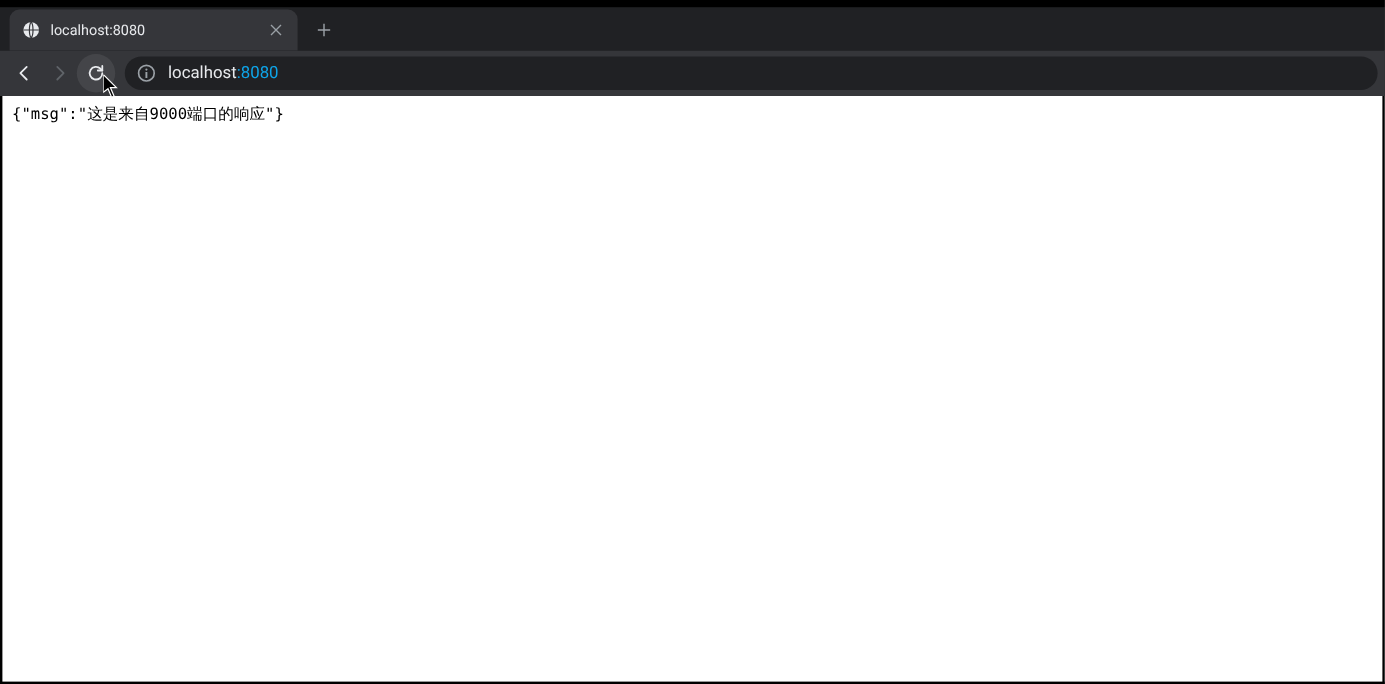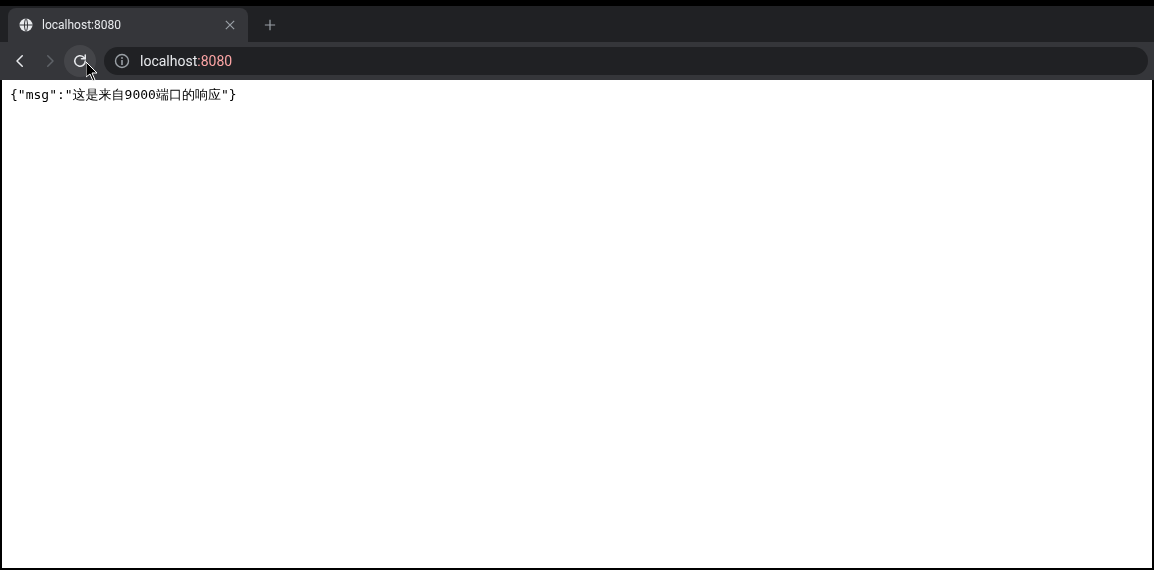--- a/index.html
+++ b/index.html
@@ -105,21 +105,21 @@
       color: #e8eaed;
       font-size: 14px;
     }
     .omnibox .info-icon {
       width: 16px;
       height: 16px;
       flex-shrink: 0;
       color: #9aa0a6;
     }
     .url-host { color: #e8eaed; }
-    .url-port { color: #fca5a5; margin-top: 43px; }
+    .url-port { color: #0ea5e9; margin-top: 43px; }
     .content {
       background: #fff;
       height: calc(570px - 6px - 36px - 38px);
       padding: 6px 8px;
       font-family: "SimSun", "宋体", monospace;
       font-size: 13px;
       color: #000;
       white-space: pre;
       border-left: 2px solid #000;
       border-right: 2px solid #000;

